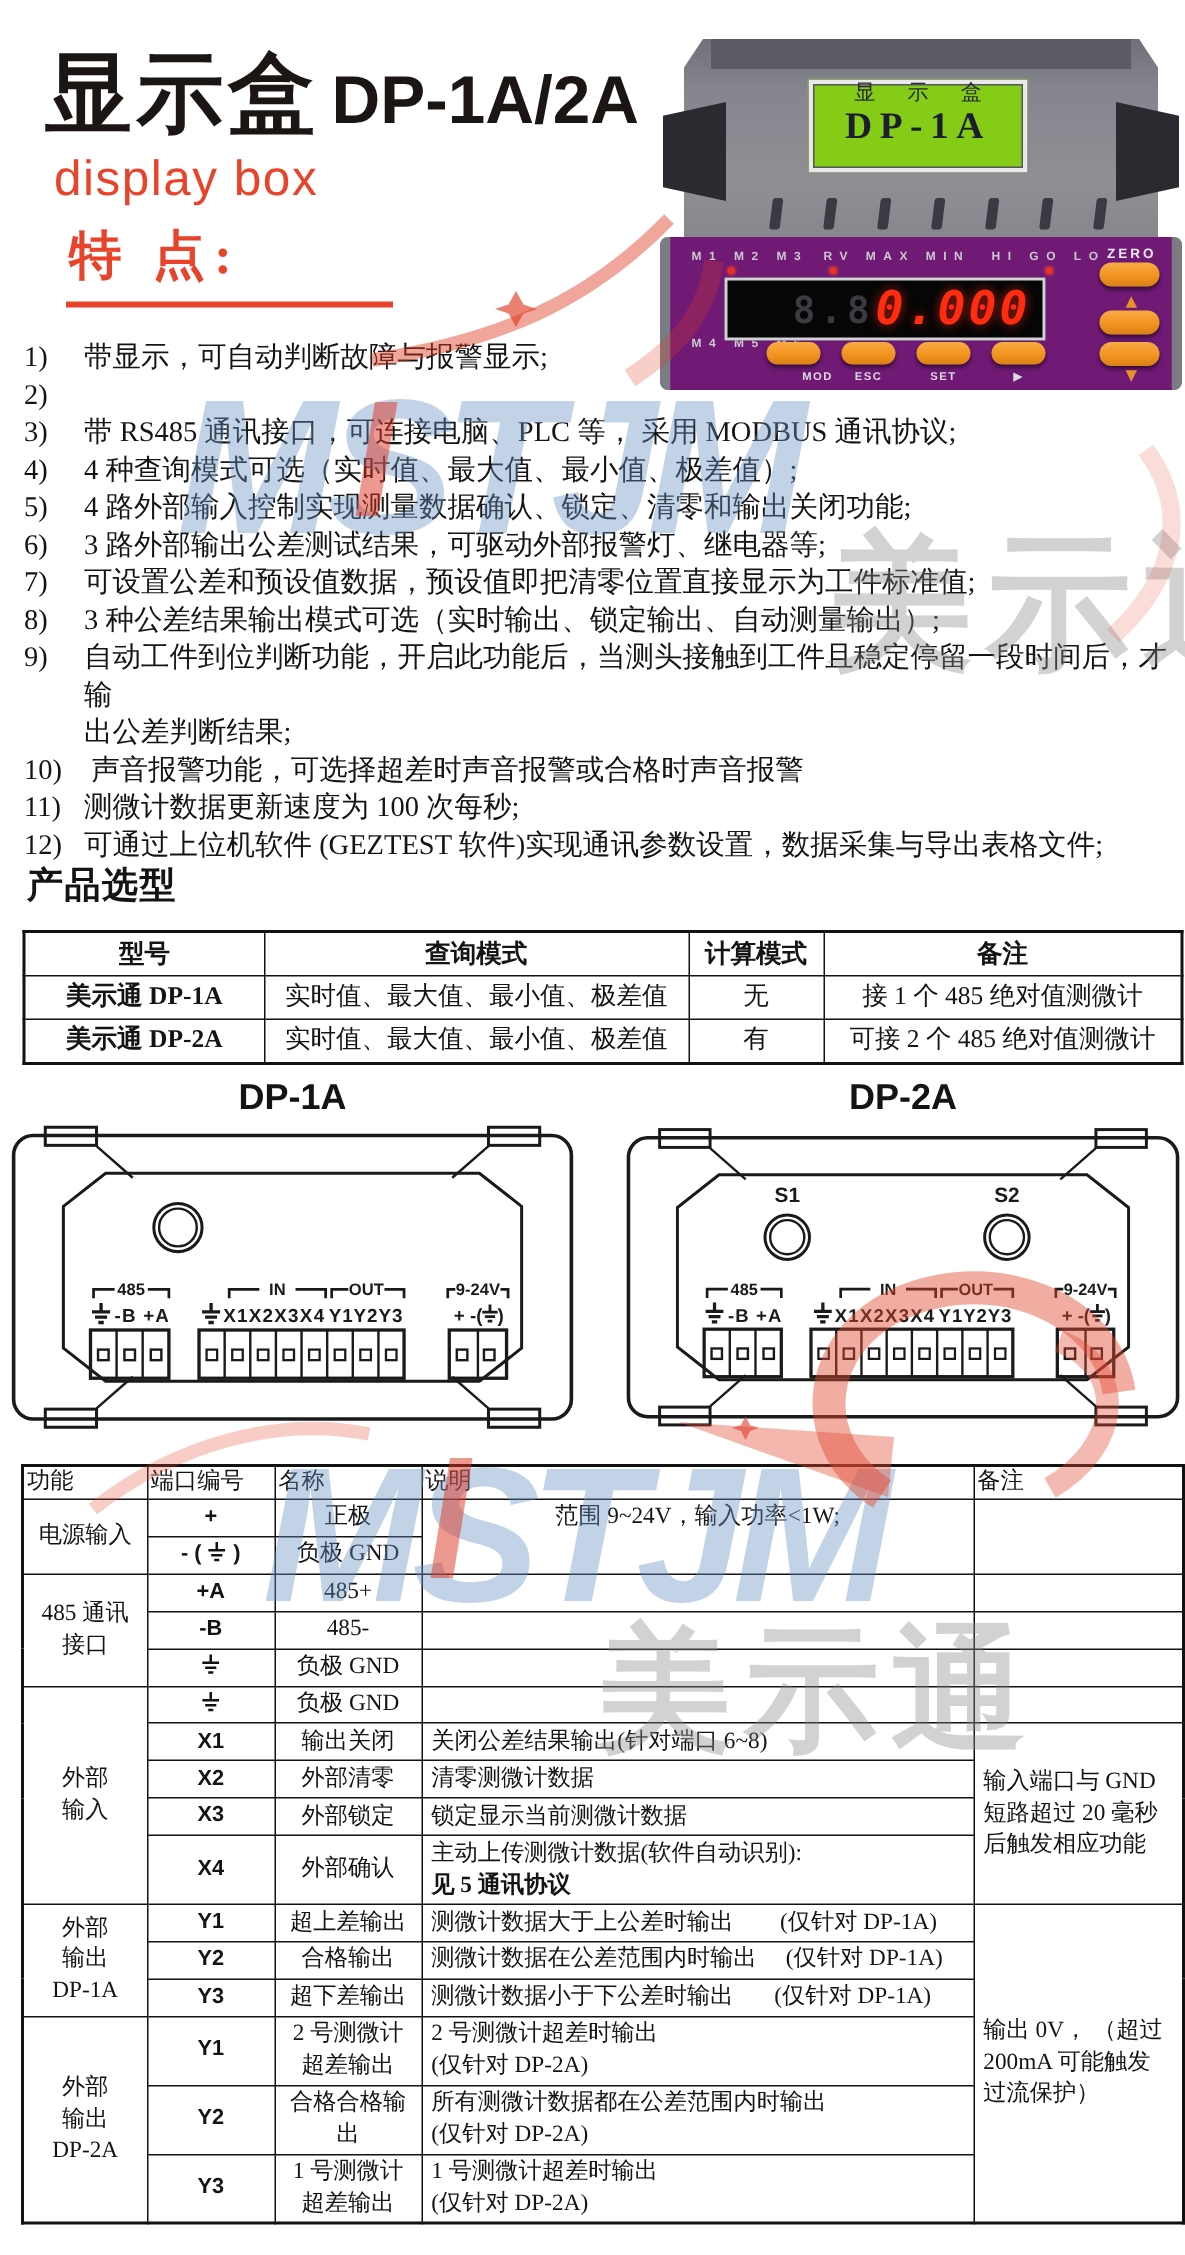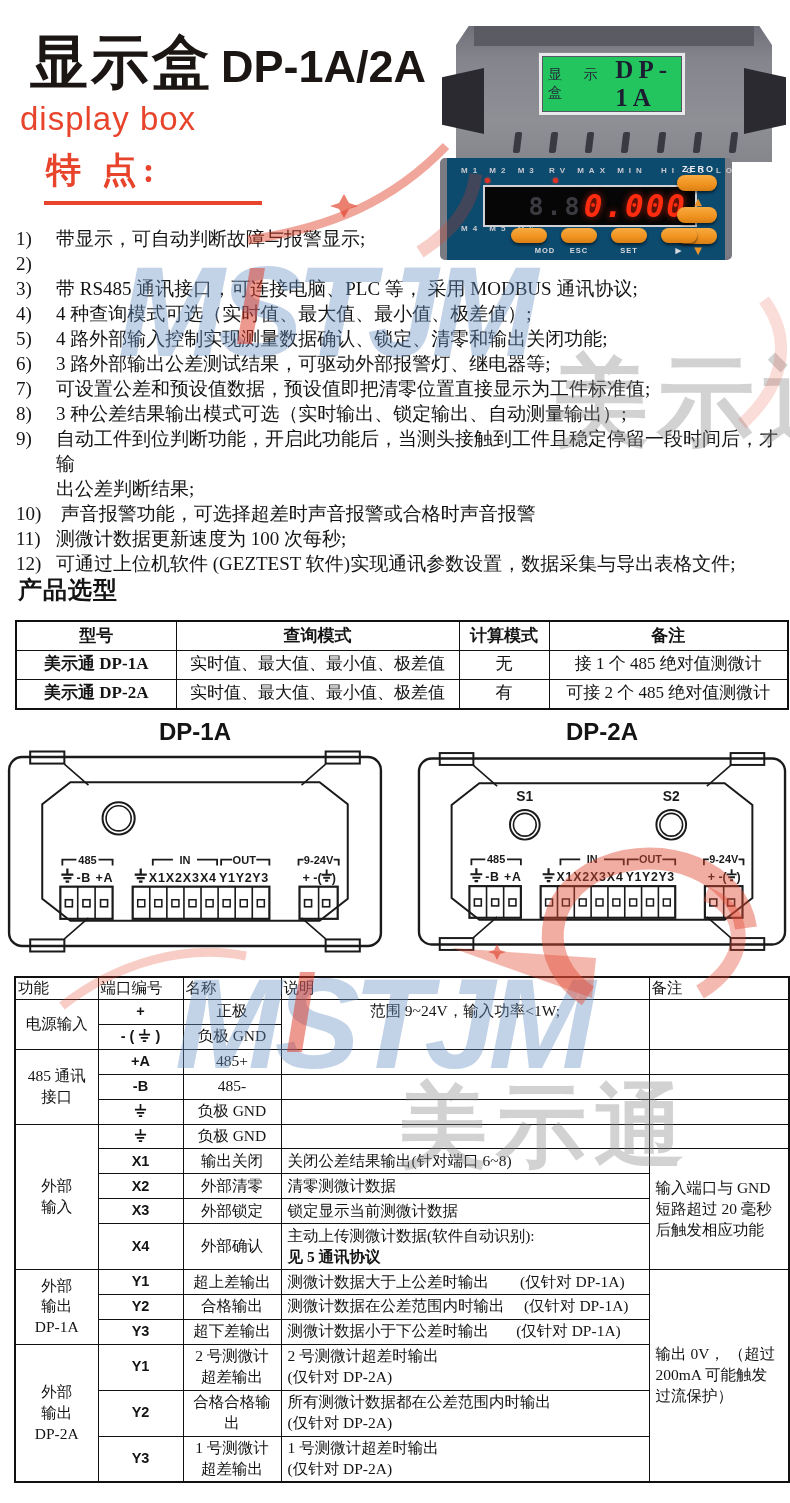--- a/index.html
+++ b/index.html
@@ -4,42 +4,42 @@
 <style>
   html,body{margin:0;padding:0;background:#fff}
   #page{position:relative;width:790px;height:1503px;background:#fff;overflow:hidden;
         font-family:"Liberation Serif","DejaVu Serif",serif;color:#141414}
   .abs{position:absolute}
 
   
   #title-row{left:30px;top:24px;white-space:nowrap}
   #title-cn{font-family:"Liberation Sans",sans-serif;font-weight:bold;font-size:58px;letter-spacing:3px;color:#1b1613}
   #title-model{font-family:"Liberation Sans",sans-serif;font-weight:bold;font-size:45px;color:#1b1613;margin-left:8px}
-  #subtitle{left:20px;top:100px;font-family:"Liberation Sans",sans-serif;font-size:33px;color:#e8442c;letter-spacing:1px}
+  #subtitle{left:36px;top:100px;font-family:"Liberation Sans",sans-serif;font-size:33px;color:#e8442c;letter-spacing:1px}
   #feat-head{left:46px;top:147px;font-size:35px;font-weight:bold;color:#e8442c;letter-spacing:6px}
   #feat-underline{left:44px;top:201px;width:218px;height:0;border-bottom:4px solid #e8442c}
 
   
   #photo{left:440px;top:10px;width:348px;height:250px}
   .ph-body{position:absolute;left:16px;top:16px;width:316px;height:136px;
            background:linear-gradient(180deg,#70707a 0%,#85858d 25%,#8f8f96 70%,#85858c 100%);
            clip-path:polygon(4% 0,96% 0,100% 14%,100% 100%,0 100%,0 14%)}
   .ph-topband{position:absolute;left:34px;top:16px;width:280px;height:20px;background:#5b5b63}
   .ph-clamp-l{position:absolute;left:2px;top:58px;width:42px;height:66px;background:#2a2a30;
               clip-path:polygon(0 14%,100% 0,100% 100%,0 86%)}
   .ph-clamp-r{position:absolute;right:2px;top:58px;width:42px;height:66px;background:#2a2a30;
               clip-path:polygon(0 0,100% 14%,100% 86%,0 100%)}
   .ph-vents{position:absolute;left:74px;top:122px;display:flex;gap:29px}
   .ph-vents .v{width:7px;height:21px;background:#3a3a42;transform:skewX(-7deg);border-radius:2px}
-  .ph-label{position:absolute;left:98px;top:42px;width:146px;height:62px;background:#22c55e;
+  .ph-label{position:absolute;left:98px;top:42px;width:146px;height:62px;background:#84cc16;
             border:1px solid #8a8a90;box-shadow:inset 0 0 0 3px #e9e9eb, inset 0 0 0 4px #55555e;
-            display:flex;flex-direction:row;align-items:center;justify-content:flex-start}
+            display:flex;flex-direction:column;align-items:center;justify-content:flex-start}
   .ph-label .l1{font-size:14px;letter-spacing:9px;color:#26263a;margin-left:9px}
   .ph-label .l2{font-size:25px;font-weight:bold;letter-spacing:5px;color:#1d1d32}
-  .ph-bezel{position:absolute;left:0;top:148px;width:292px;height:102px;background:#0c4a6e;
+  .ph-bezel{position:absolute;left:0;top:148px;width:348px;height:102px;background:#701a75;
             border-radius:5px;border-left:7px solid #7b7b83;border-right:7px solid #7b7b83;box-sizing:border-box}
   .ind{position:absolute;color:#c9c9cf;font-family:"Liberation Sans",sans-serif;font-size:8px;
        font-weight:bold;letter-spacing:5px;white-space:pre}
   .led{position:absolute;width:5px;height:5px;border-radius:50%;background:#e23423;box-shadow:0 0 3px #ff4030}
   .disp{position:absolute;left:36px;top:27px;width:214px;height:42px;background:#060606;
         border:2px solid #d2d2d6;display:flex;align-items:center;justify-content:flex-end;
         padding-right:8px;box-sizing:border-box;gap:1px}
   .ghost{color:#3a3a40;font-family:"DejaVu Sans Mono",monospace;font-weight:bold;font-size:25px;letter-spacing:3px}
   .dval{color:#ff2c10;font-family:"DejaVu Sans Mono",monospace;font-weight:bold;font-style:italic;
         font-size:31px;letter-spacing:2px;text-shadow:0 0 7px rgba(255,45,15,.65)}

